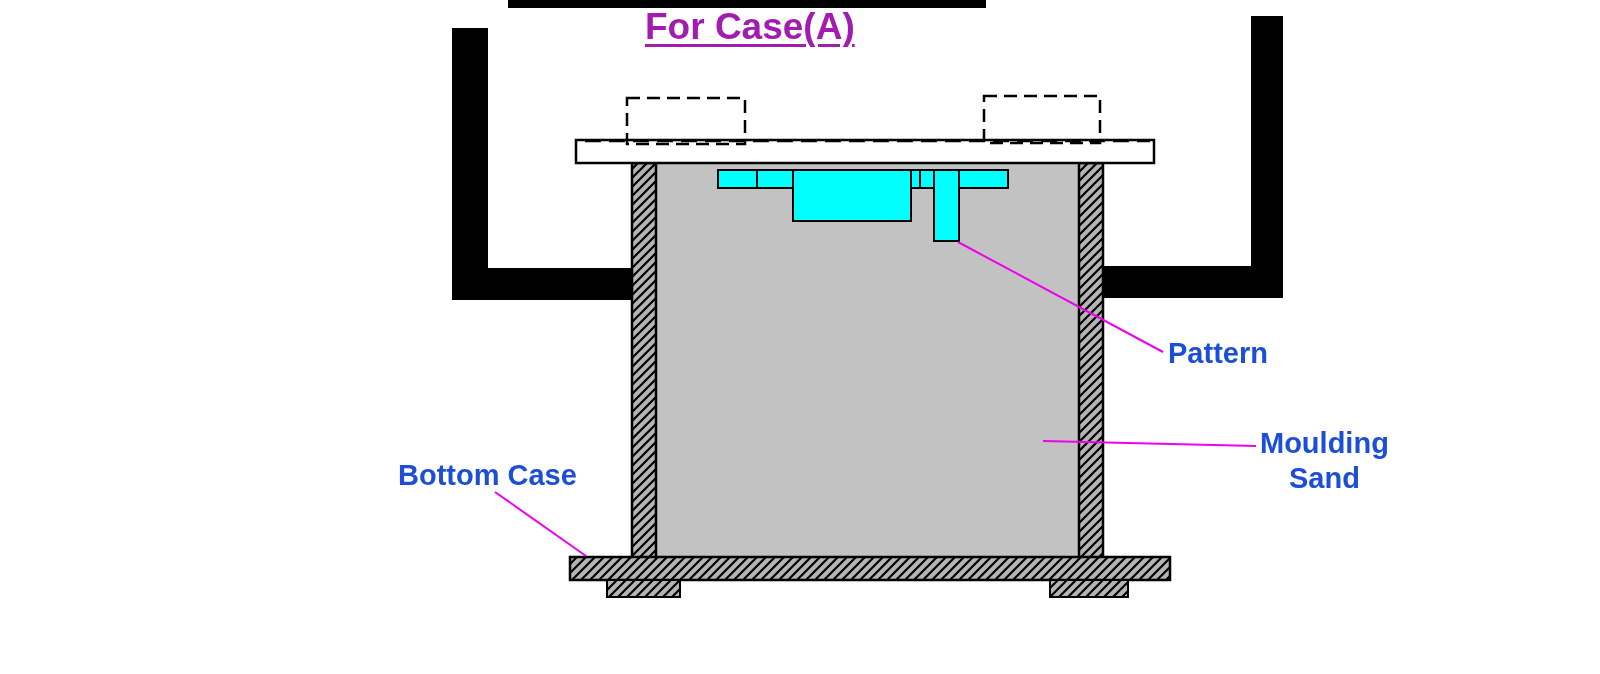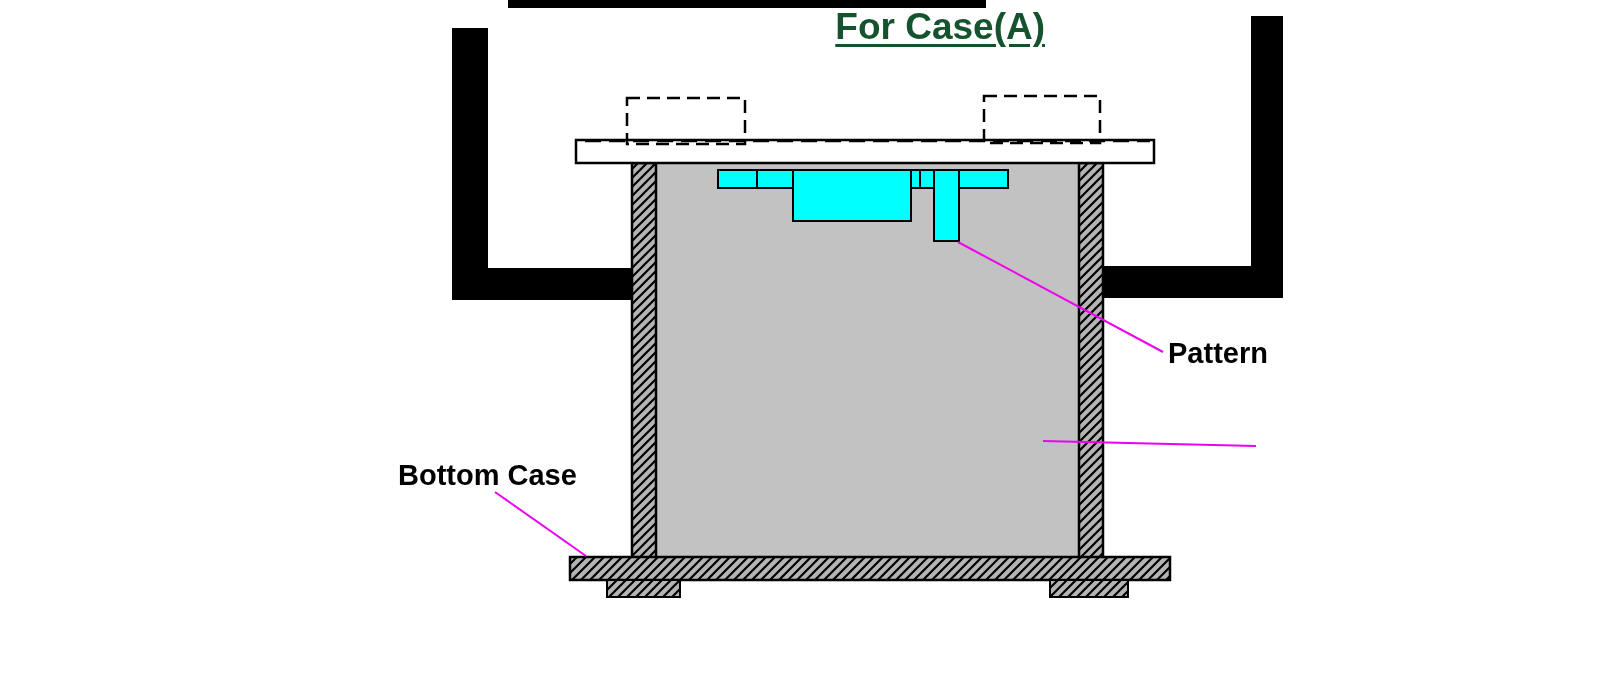--- a/index.html
+++ b/index.html
@@ -1,25 +1,25 @@
 <!DOCTYPE html>
 <html><head>
 <meta charset="utf-8">
 <style>
   html, body { margin:0; padding:0; background:#ffffff; }
   body { font-family:"Liberation Sans", sans-serif; }
   .stage { position:relative; width:1600px; height:674px; background:#ffffff; overflow:hidden; }
   .stage > svg { position:absolute; left:0; top:0; display:block; }
   .diagram-title {
-    position:absolute; left:645px; top:6px; width:400px; text-align:right;
-    font-size:37px; font-weight:bold; color:#14532d;
+    position:absolute; left:645px; top:6px; width:400px; text-align:left;
+    font-size:37px; font-weight:bold; color:#a21caf;
     text-decoration:underline; text-decoration-thickness:3px; text-underline-offset:5px;
   }
   .anno {
-    position:absolute; font-size:29px; font-weight:bold; color:#000000;
+    position:absolute; font-size:29px; font-weight:bold; color:#1d4ed8;
     line-height:35px; white-space:nowrap;text-align:center;
   }
   .anno-pattern  { left:1168px; top:336px; }
   .anno-moulding { left:1260px; top:426px; }
   .anno-bottom   { left:398px;  top:458px; }
 </style>
 </head>
 <body>
 
 <div class="stage">
@@ -61,16 +61,20 @@
 
     <line x1="958" y1="242" x2="1163" y2="352" stroke-width="2" stroke="#ee00ee"></line>
     <line x1="1043" y1="441" x2="1256" y2="446" stroke-width="2" stroke="#ee00ee"></line>
     <line x1="495" y1="492" x2="586" y2="556" stroke-width="2" stroke="#ee00ee"></line>
   </svg>
 
   <div class="diagram-title">For Case(A)</div>
 
   <div class="anno anno-pattern">Pattern</div>
 
+  <div class="anno anno-moulding">
+    <div>Moulding</div>
+    <div>Sand</div>
+  </div>
 
   <div class="anno anno-bottom">Bottom Case</div>
 
 </div>
 
 </body></html>

